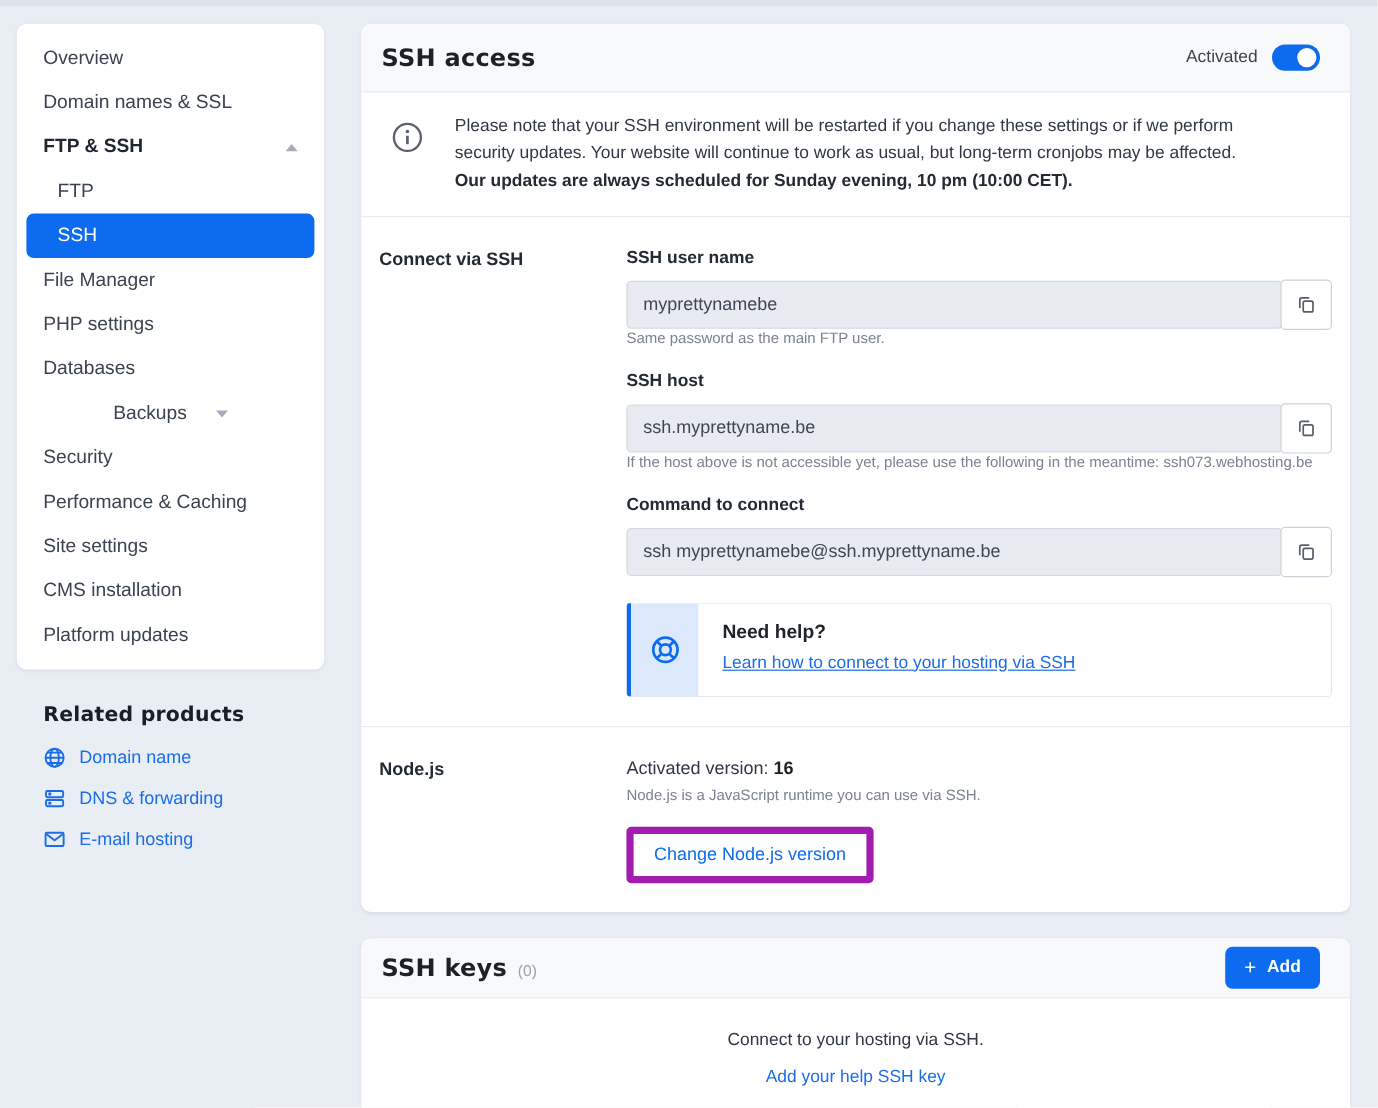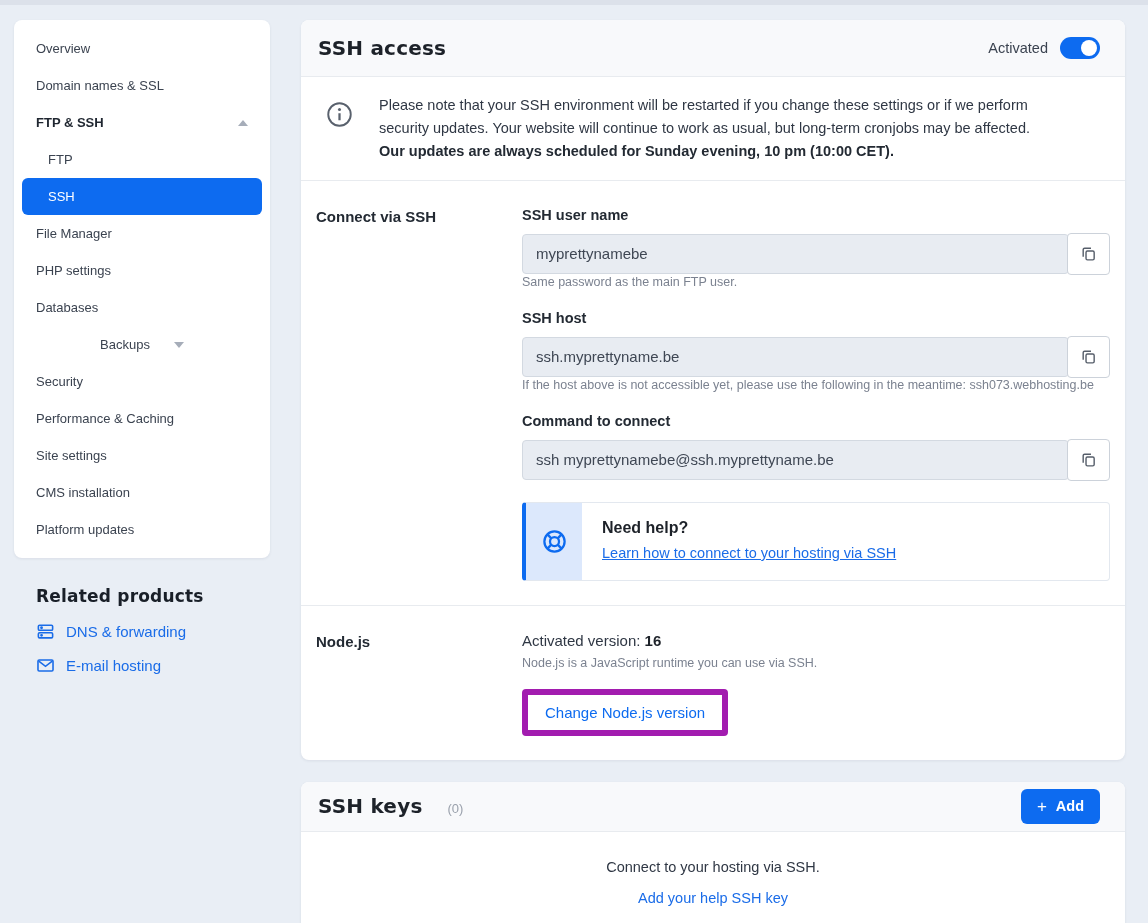--- a/index.html
+++ b/index.html
@@ -13,21 +13,21 @@
   .layout { display:flex; align-items:flex-start; }
 
   
   .sidebar-col { width:256px; margin:15px 0 0 14px; flex-shrink:0; }
   .nav-card {
     background:#fff; border-radius:8px; padding:10px 8px;
     box-shadow:0 1px 3px rgba(25,39,70,.08);
   }
   .nav-item {
     height:37px; display:flex; align-items:center;
-    padding:0 14px; font-size:13px; color:#3b4350; cursor:pointer;
+    padding:0 14px; font-size:16px; color:#3b4350; cursor:pointer;
     border-radius:6px;
   }
   .nav-item.group { font-weight:700; color:#1f2630; justify-content:space-between;gap:24px; }
   .nav-item.sub { padding-left:26px; }
   .nav-item.active { background:#0d6bf0; color:#fff; }
   .chev-up { width:0; height:0; border-left:5px solid transparent; border-right:5px solid transparent; border-bottom:6px solid #a6adb9; }
   .chev-down { width:0; height:0; border-left:5px solid transparent; border-right:5px solid transparent; border-top:6px solid #a6adb9; }
 
   .related { margin:28px 0 0 22px; }
   .related-title {
@@ -112,21 +112,21 @@
   .node-desc { font-size:12.5px; color:#7b8290; margin-top:7px; }
   .outline-btn {
     margin-top:19px; background:#fff; border:6px solid #a21caf; color:#0d6bf0;
     border-radius:4px; padding:9px 17px; font-size:15px; cursor:pointer;
     font-family:"Liberation Sans", sans-serif;
   }
 
   
   .panel.keys { margin-top:22px; }
   .panel-header.keys-header { height:50px; }
-  .title-row { display:flex; align-items:baseline; gap:25px; }
+  .title-row { display:flex; align-items:baseline; gap:9px; }
   .key-count { font-size:13px; color:#9aa1ac; }
   .add-btn {
     background:#0d6bf0; color:#fff; border:none; border-radius:6px;
     padding:9px 16px; font-size:14.5px; font-weight:700; cursor:pointer;
     display:flex; align-items:center; gap:9px;
     font-family:"Liberation Sans", sans-serif;
   }
   .add-btn .plus { font-size:17px; font-weight:400; line-height:1; }
   .keys-body { padding:27px 20px 32px; text-align:center; }
   .keys-empty-text { font-size:14.5px; color:#2f3744; }
@@ -183,20 +183,30 @@
         <span>CMS installation</span>
       </div>
       <div class="nav-item">
         <span>Platform updates</span>
       </div>
     </div>
 
     <div class="related">
       <div class="related-title">Related products</div>
 
+      <a class="rel-link">
+        <svg width="19" height="19" viewBox="0 0 24 24" fill="none" stroke="#1a6ce8" stroke-width="2">
+          <circle cx="12" cy="12" r="9.5"></circle>
+          <ellipse cx="12" cy="12" rx="4.5" ry="9.5"></ellipse>
+          <line x1="2.5" y1="12" x2="21.5" y2="12"></line>
+          <line x1="4" y1="6.5" x2="20" y2="6.5"></line>
+          <line x1="4" y1="17.5" x2="20" y2="17.5"></line>
+        </svg>
+        <span>Domain name</span>
+      </a>
 
       <a class="rel-link">
         <svg width="19" height="19" viewBox="0 0 24 24" fill="none" stroke="#1a6ce8" stroke-width="2">
           <rect x="3" y="4" width="18" height="6.5" rx="1.5"></rect>
           <rect x="3" y="13.5" width="18" height="6.5" rx="1.5"></rect>
           <circle cx="7" cy="7.2" r="0.8" fill="#1a6ce8"></circle>
           <circle cx="7" cy="16.8" r="0.8" fill="#1a6ce8"></circle>
         </svg>
         <span>DNS &amp; forwarding</span>
       </a>

